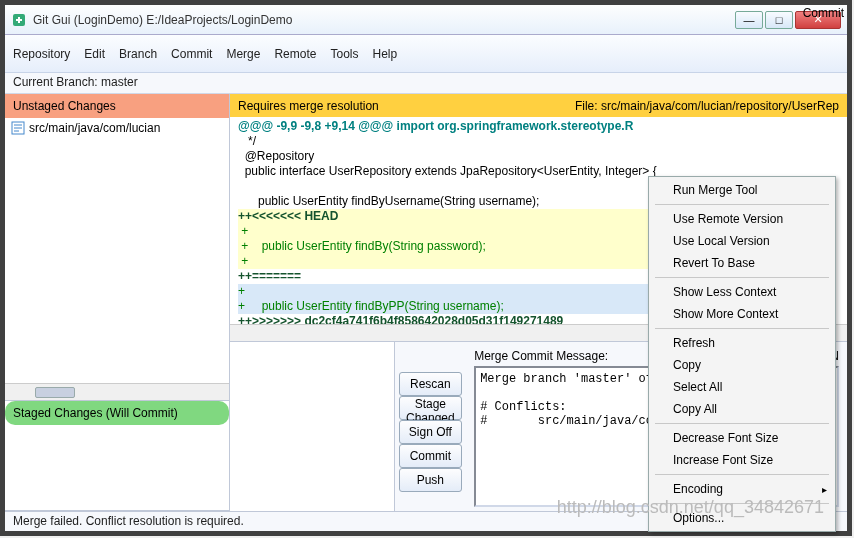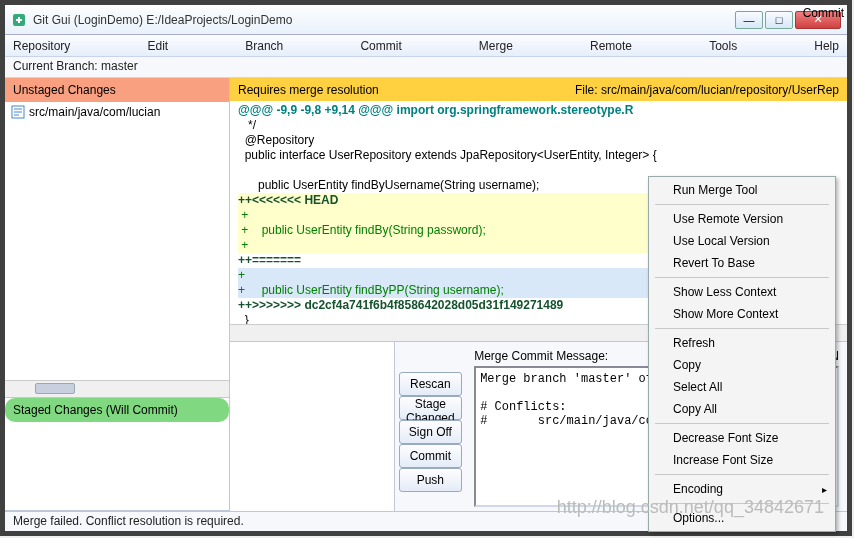--- a/index.html
+++ b/index.html
@@ -4,21 +4,21 @@
 <style>
 * { box-sizing: border-box; margin: 0; padding: 0; font-family: "Segoe UI", Tahoma, sans-serif; font-size: 12px; }
 body { background: #f0f0f0; width: 854px; height: 538px; overflow: hidden; position: relative; }
 .window { border: 5px solid #404040; background: #fff; width: 852px; height: 536px; margin: 0; display: flex; flex-direction: column; }
 .titlebar { background: linear-gradient(#fdfefe,#e8f1fb); height: 30px; display: flex; align-items: center; padding: 0 6px; border-bottom: 1px solid #aac; }
 .titlebar .icon { width: 16px; height: 16px; margin-right: 6px; }
 .titlebar .title { flex: 1; color: #333; }
 .winbtns { display: flex; gap: 2px; }
 .winbtn { width: 28px; height: 18px; border: 1px solid #7a9; border-radius: 2px; display: flex; align-items: center; justify-content: center; font-family: Arial; font-size: 11px; background: linear-gradient(#f8fbff,#d8e8f8); }
 .winbtn.close { background: linear-gradient(#f08080,#d04040); border-color: #a33; color: #fff; width: 46px; }
-.menubar { background: linear-gradient(#fbfdff,#e6eefb); height: 22px; display: flex; align-items: center; padding: 0 8px; gap: 14px; border-bottom: 1px solid #c8d4e8; justify-content: space-between; }
+.menubar { background: linear-gradient(#fbfdff,#e6eefb); height: 38px; display: flex; align-items: center; padding: 0 8px; gap: 14px; border-bottom: 1px solid #c8d4e8; }
 .menubar span { color: #222; cursor: default; }
 .branchbar { height: 21px; padding: 2px 8px; color: #222; background: #f6f8fc; border-bottom: 1px solid #d0d8e8; }
 .mainarea { flex: 1; display: flex; min-height: 0; }
 .leftcol { width: 225px; display: flex; flex-direction: column; border-right: 1px solid #c0c8d8; }
 .panel-header { height: 24px; display: flex; align-items: center; padding: 0 8px; font-size: 12px; }
 .unstaged-hdr { background: #f8a080; color: #000000; }
 .staged-hdr { background: #80d880; color: #000; border-radius: 10px; }
 .filelist { flex: 1; background: #fff; overflow: hidden; position: relative; border-bottom: 1px solid #c0c8d8; }
 .fileitem { display: flex; align-items: center; padding: 3px 6px; gap: 4px; }
 .fileicon { width: 14px; height: 14px; }

